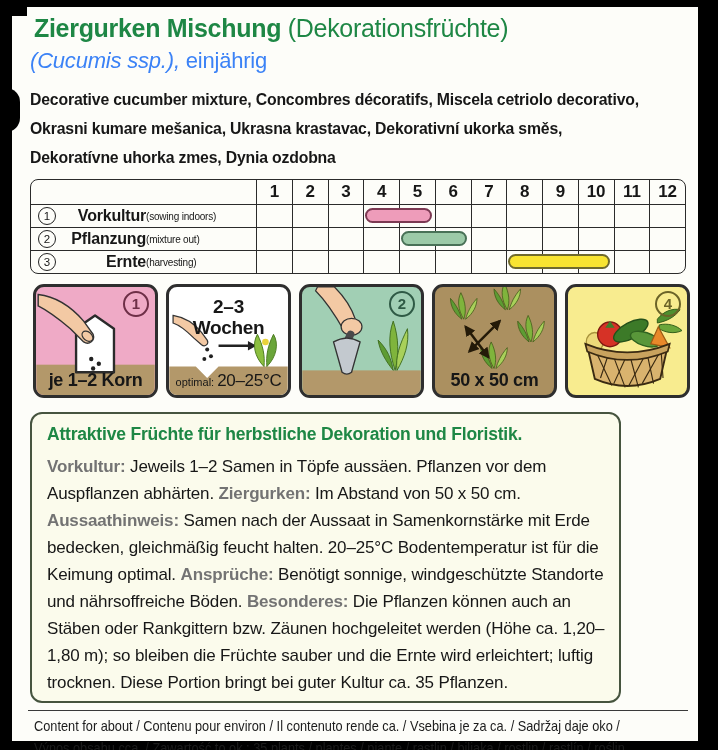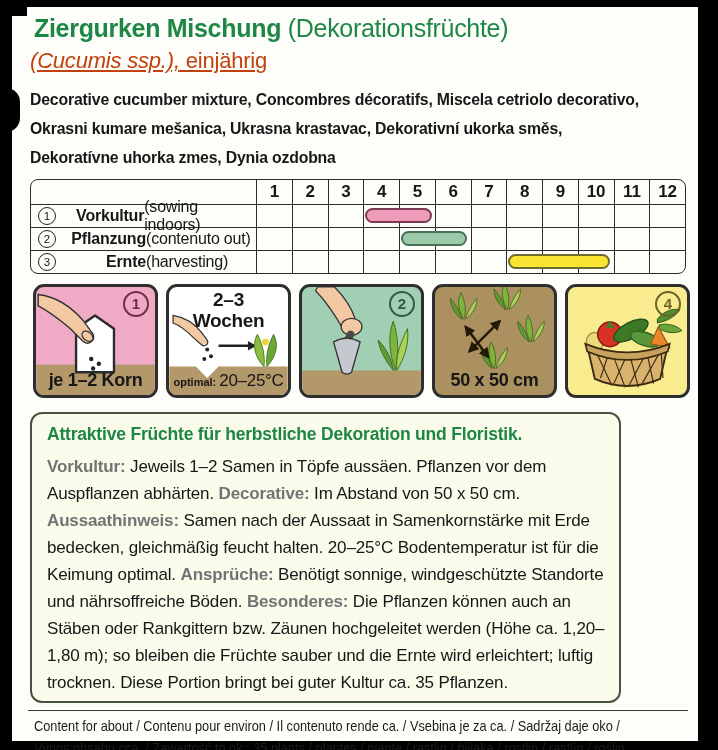--- a/index.html
+++ b/index.html
@@ -7,59 +7,59 @@
        font-family:"Liberation Sans",sans-serif;color:#171717;}
   .packet{position:absolute;left:12px;top:7px;right:20px;bottom:9px;background:#fdfdf9;}
   .blk-tl{position:absolute;left:0;top:0;width:27px;height:16px;background:#000;z-index:5;}
   .blk-ml{position:absolute;left:0;top:88px;width:20px;height:44px;background:#000;
           border-radius:0 14px 14px 0;z-index:5;}
 
   
   .hdr{margin:6px 10px 0 18px;}
   h1{margin:4px;font-size:25px;line-height:30px;font-weight:bold;color:#1e8745;letter-spacing:-.3px;}
   h1 .t-reg{font-weight:normal;}
-  .subtitle{font-size:22px;line-height:28px;color:#c2410c;letter-spacing:-.2px;text-decoration:underline;}
+  .subtitle{font-size:22px;line-height:28px;color:#3b82f6;letter-spacing:-.2px;}
   .subtitle .it{font-style:italic;}
 
   
   .desc{margin:10px 10px 0 18px;font-weight:bold;font-size:17px;line-height:29px;
         letter-spacing:-.2px;transform:scaleX(.93);transform-origin:left top;white-space:nowrap;}
 
   
   .cal{margin:7px 10px 0 18px;width:656px;border:1.6px solid #2b2b2b;border-radius:8px;
        box-sizing:border-box;background:#fdfdf9;overflow:hidden;}
   .cal-h{display:flex;height:24px;}
   .cal-spacer{width:225px;flex:none;}
   .cal-months{flex:1;display:flex;}
   .cal-m{flex:1;border-left:1.3px solid #2b2b2b;text-align:center;font-weight:bold;
          font-size:17px;line-height:24px;}
   .cal-row{display:flex;height:22px;border-top:1.3px solid #2b2b2b;}
   .cal-lab{width:225px;flex:none;display:flex;align-items:center;padding-left:7px;box-sizing:border-box;}
   .circ{width:16px;height:16px;border:1.4px solid #222;border-radius:50%;font-size:11.5px;
         line-height:16px;text-align:center;flex:none;margin-right:7px;}
   .cal-de{font-weight:bold;font-size:16px;width:83px;letter-spacing:-.2px;text-align:right;}
-  .cal-en{font-size:16px;letter-spacing:-.2px;}
+  .cal-en{font-size:10px;letter-spacing:-.2px;}
   .cal-cells{flex:1;display:flex;position:relative;}
   .cal-c{flex:1;border-left:1.3px solid #2b2b2b;}
   .cal-bar{position:absolute;top:2.5px;height:15px;border:2.5px solid;border-radius:9px;box-sizing:border-box;}
 
   
   .pictos{margin:10px 0 0 21px;width:656px;display:flex;gap:8px;}
   .tile{width:125px;height:114px;flex:none;border:3px solid #2e2e2e;border-radius:11px;
         position:relative;overflow:hidden;box-sizing:border-box;}
   .tile svg{position:absolute;inset:0;width:100%;height:100%;}
   .badge{position:absolute;top:4px;right:6px;width:22px;height:22px;border-radius:50%;
          text-align:center;line-height:22px;font-size:15px;font-weight:600;z-index:3;}
   .tile-cap{position:absolute;left:0;right:0;bottom:4px;text-align:center;font-weight:bold;
             font-size:18px;letter-spacing:-.3px;z-index:2;}
-  .tile-head{position:absolute;left:0;right:0;top:2px;text-align:center;font-weight:bold;
+  .tile-head{position:absolute;left:0;right:0;top:9px;text-align:center;font-weight:bold;
              font-size:19px;line-height:21px;letter-spacing:-.3px;z-index:2;}
   .cap-row{position:absolute;left:0;right:0;bottom:4px;display:flex;align-items:baseline;
            justify-content:center;gap:3px;z-index:2;}
-  .cap-sm{font-size:11px;font-weight:bold;}
+  .cap-sm{font-size:11px;font-weight:normal;}
   .cap-bold{font-size:17px;font-weight:normal;letter-spacing:-.3px;}
 
   
   .infobox{margin:14px 12px 0 18px;width:591px;box-sizing:border-box;border:2px solid #46543f;
            border-radius:12px;background:#fbfbec;padding:7px 12px 5px 15px;}
   .ib-head{margin:0 0 5px 0;font-weight:bold;font-size:17.5px;line-height:27px;color:#1e8745;letter-spacing:-.2px;}
   .ib-p{margin:0;font-size:17px;line-height:27px;letter-spacing:-.15px;}
   .gl{font-weight:bold;color:#737373;}
 
   .divider{margin:7px 10px 0 16px;border-top:1.6px solid #3a3a3a;}
@@ -123,21 +123,21 @@
             <div class="cal-c"></div>
             <div class="cal-c"></div>
             <div class="cal-c"></div>
             <div class="cal-bar" style="left: calc(25% + 2px); width: calc(16.6667% - 5px); background: rgb(238, 156, 186); border-color: rgb(124, 57, 83);"></div>
           </div>
         </div>
         <div class="cal-row">
           <div class="cal-lab">
             <span class="circ">2</span>
             <span class="cal-de">Pflanzung</span>
-            <span class="cal-en">(contenuto out)</span>
+            <span class="cal-en">(mixture out)</span>
           </div>
           <div class="cal-cells">
             <div class="cal-c"></div>
             <div class="cal-c"></div>
             <div class="cal-c"></div>
             <div class="cal-c"></div>
             <div class="cal-c"></div>
             <div class="cal-c"></div>
             <div class="cal-c"></div>
             <div class="cal-c"></div>
@@ -272,21 +272,21 @@
         <path d="M18 60 Q62 78 107 60 L105 68 Q62 86 20 68 Z" fill="#c9a35e" stroke="#3a2a12" stroke-width="1.8"></path>
       </svg>
       <span class="badge" style="border:2px solid #6b6428;color:#6b6428">4</span>
     </div>
 
   </div>
 
   <div class="infobox">
     <p class="ib-head">Attraktive Früchte für herbstliche Dekoration und Floristik.</p>
     <div>
-        <p class="ib-p"><span class="gl">Vorkultur:</span> Jeweils 1–2 Samen in Töpfe aussäen. Pflanzen vor dem Auspflanzen abhärten. <span class="gl">Decorative:</span> Im Abstand von 50 x 50 cm. </p>
+        <p class="ib-p"><span class="gl">Vorkultur:</span> Jeweils 1–2 Samen in Töpfe aussäen. Pflanzen vor dem Auspflanzen abhärten. <span class="gl">Ziergurken:</span> Im Abstand von 50 x 50 cm. </p>
         <p class="ib-p"><span class="gl">Aussaathinweis:</span> Samen nach der Aussaat in Samenkornstärke mit Erde bedecken, gleichmäßig feucht halten. 20–25°C Bodentemperatur ist für die Keimung optimal. <span class="gl">Ansprüche:</span> Benötigt sonnige, windgeschützte Standorte und nährsoffreiche Böden. <span class="gl">Besonderes:</span> Die Pflanzen können auch an Stäben oder Rankgittern bzw. Zäunen hochgeleitet werden (Höhe ca. 1,20–1,80 m); so bleiben die Früchte sauber und die Ernte wird erleichtert; luftig trocknen. Diese Portion bringt bei guter Kultur ca. 35 Pflanzen. </p>
       </div>
   </div>
 
   <div class="divider"></div>
 
   <div class="footer">
     <div>Content for about / Contenu pour environ / Il contenuto rende ca. / Vsebina je za ca. / Sadržaj daje oko /</div>
     <div>Výnos obsahu cca. / Zawartość to ok.: 35 plants / plantes / piante / rastlin / biljaka / rostlin / rastlín / roślin</div>
   </div>

